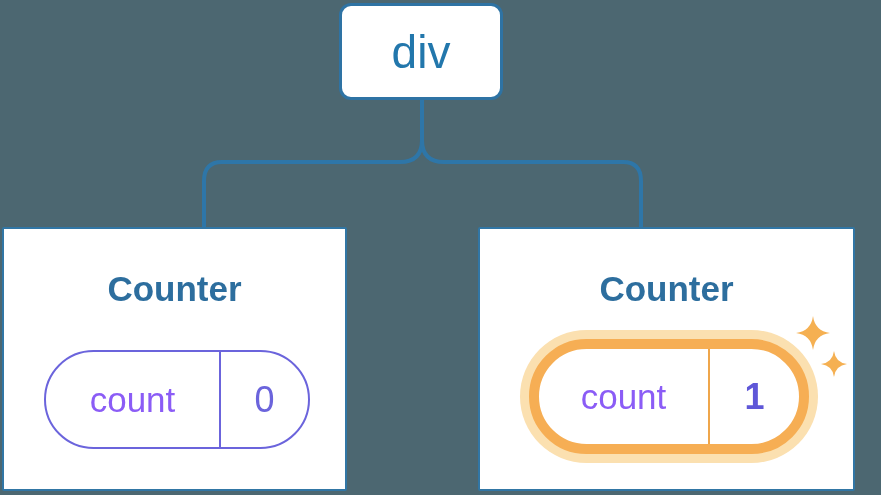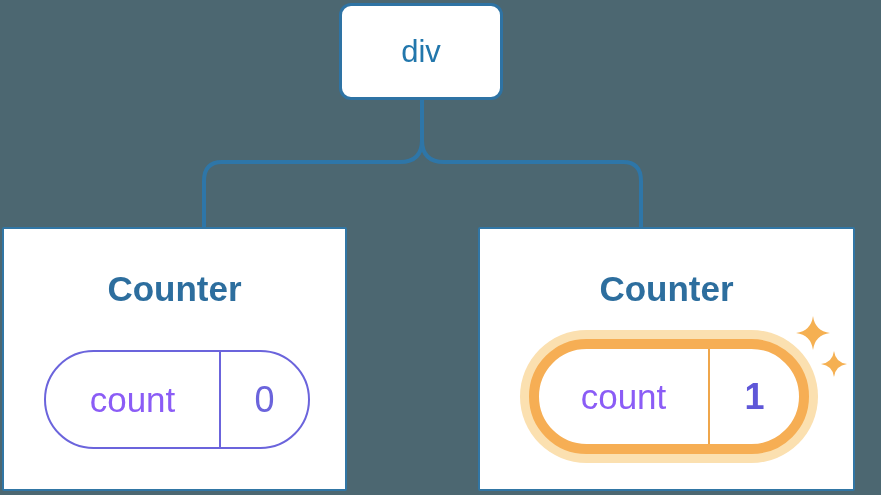--- a/index.html
+++ b/index.html
@@ -23,21 +23,21 @@
     top: 3px;
     width: 164px;
     height: 97px;
     background: #ffffff;
     border: 3px solid #2E73A4;
     border-radius: 12px;
     box-sizing: border-box;
     display: flex;
     align-items: center;
     justify-content: center;
-    font-size: 31px;
+    font-size: 46px;
     font-weight: 500;
     color: #2277AC;
   }
 
   
   .connector {
     position: absolute;
     left: 0;
     top: 0;
   }

